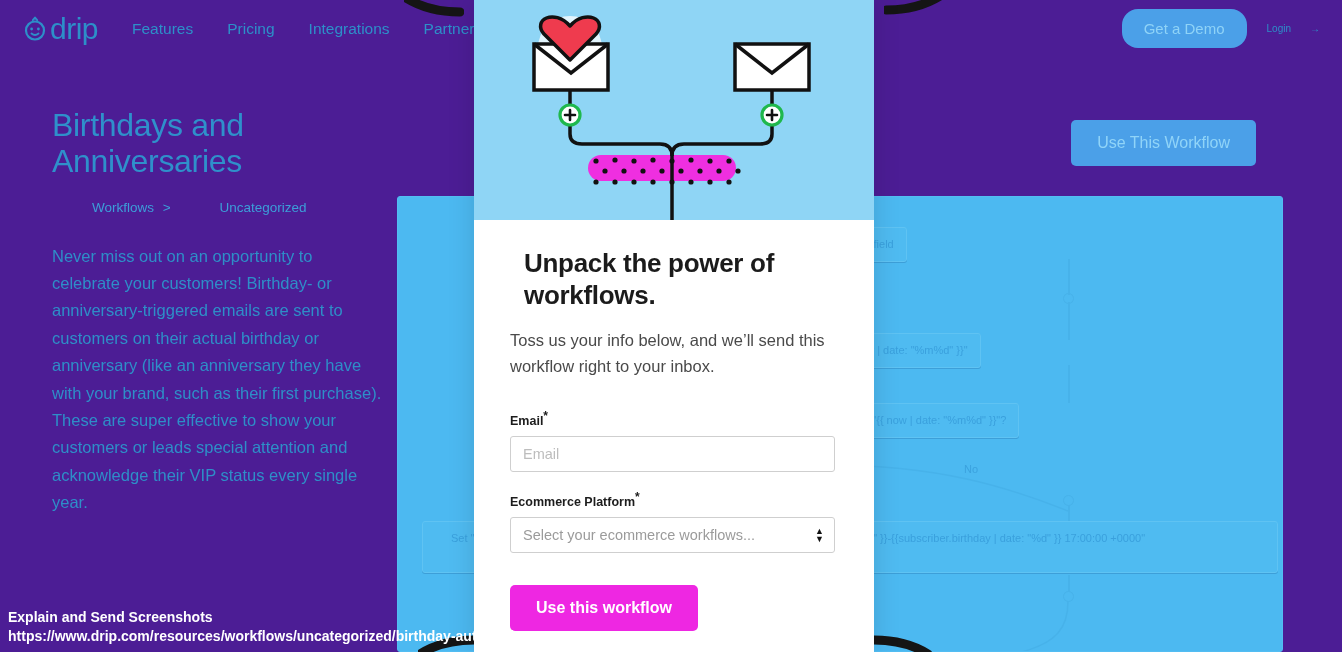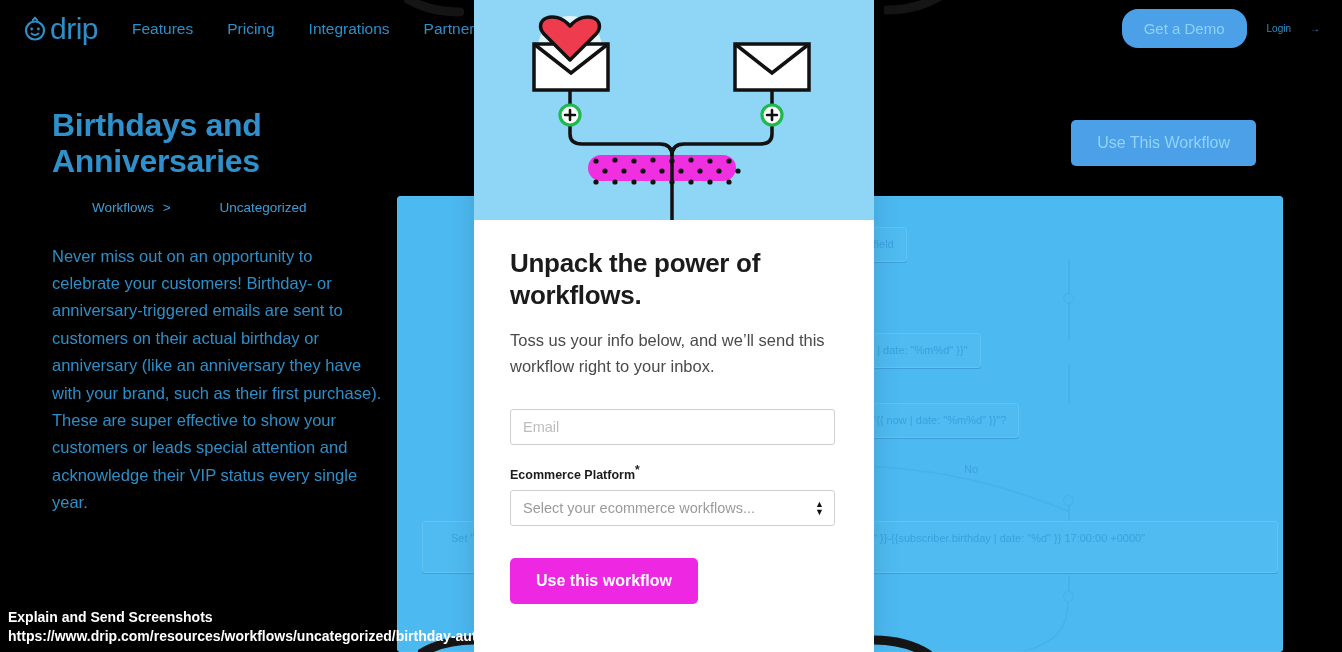--- a/index.html
+++ b/index.html
@@ -5,21 +5,21 @@
   * { box-sizing: border-box; margin: 0; padding: 0; }
   html, body {
     width: 1342px; height: 652px;
     overflow: hidden;
     font-family: "Liberation Sans", sans-serif;
     background: #43b7f5;
   }
   #page {
     position: relative;
     width: 1342px; height: 652px;
-    background: #000000;
+    background: #4c1d95;
     overflow: hidden;
   }
 
   
   .navbar {
     position: absolute; top: 0; left: 0;
     width: 1342px; height: 57px;
     display: flex; align-items: center;
     padding: 0 22px;
     z-index: 5;
@@ -50,21 +50,21 @@
     display: flex; align-items: flex-start; gap: 19px; cursor: pointer;
   }
 
   
   .left-col {
     position: absolute; left: 52px; top: 108px; width: 330px;
     z-index: 2;
   }
   .page-title {
     font-size: 32px; line-height: 1.12; color: #2f90cb;
-    font-weight: 700; letter-spacing: -0.3px;
+    font-weight: 400; letter-spacing: -0.3px;
   }
   .breadcrumb {
     margin-top: 20px; font-size: 13.5px; color: #3c9ed9;
   }
   .crumb { color: #3c9ed9; text-decoration: none; cursor: pointer; margin-left: 40px; }
   .crumb-sep { margin: 0 5px; }
   .body-copy {
     margin-top: 28px; font-size: 16.5px; line-height: 1.66;
     color: #2e8ec8;
   }
@@ -128,21 +128,21 @@
   }
   .modal-hero {
     position: relative;
     height: 220px; width: 100%;
     background: #8fd5f5;
     overflow: hidden;
   }
   .modal-body { padding: 28px 36px 0 36px; }
   .modal-title {
     font-size: 26px; line-height: 1.22; font-weight: 700;
-    color: #1b1b1b; letter-spacing: -0.3px;
+    color: #1b1b1b; letter-spacing: -0.3px; margin-left: 14px;
   }
   .modal-sub {
     margin-top: 17px; font-size: 16.5px; line-height: 1.52;
     color: #4a4a4a;
   }
   .form { margin-top: 30px; }
   .field-label {
     font-size: 12.5px; font-weight: 700; color: #1c1c1c;
     display: block; margin-bottom: 8px;
   }
@@ -342,20 +342,23 @@
         </g>
       </svg>
     </div>
 
     <div class="modal-body">
       <h2 class="modal-title">Unpack the power of workflows.</h2>
       <p class="modal-sub">Toss us your info below, and we’ll send this workflow right to your inbox.</p>
 
       <form class="form">
         <div class="field-group">
+          <label class="field-label">
+            <span>Email</span><span class="req">*</span>
+          </label>
           <input class="text-input" type="text" placeholder="Email" style="">
         </div>
 
         <div class="field-group">
           <label class="field-label">
             <span>Ecommerce Platform</span><span class="req">*</span>
           </label>
           <div class="select-wrap">
             <div class="select-input">
               <span>Select your ecommerce workflows...</span>

